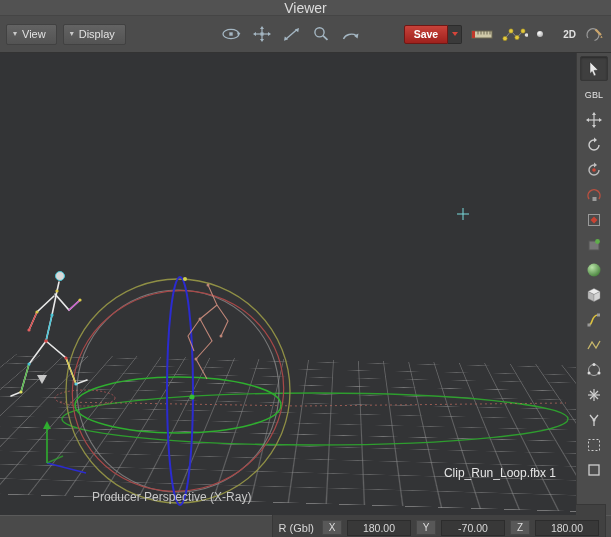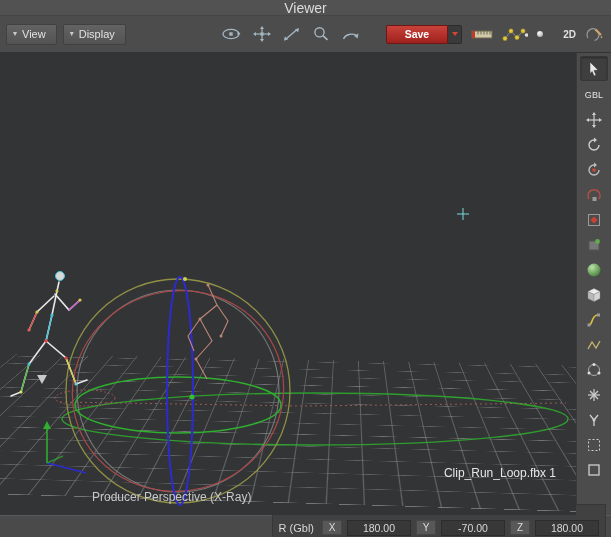--- a/index.html
+++ b/index.html
@@ -15,21 +15,21 @@
            border-bottom:1px solid #333;}
   .tb-btn{display:flex;align-items:center;gap:5px;background:linear-gradient(#636363,#535353);
           border:1px solid #414141;border-radius:2px;color:#e2e2e2;font-size:11px;
           padding:0 10px 1px 6px;height:18px;cursor:default;}
   .chev{font-size:8px;color:#c9c9c9;line-height:1;}
   .center-icons{display:flex;align-items:center;gap:11px;margin-left:88px;}
   .right-icons{margin-left:auto;display:flex;align-items:center;gap:9px;padding-right:2px;}
   .tb-icon{display:flex;align-items:center;justify-content:center;height:20px;}
   .save-wrap{display:flex;align-items:center;}
   .save-btn{background:linear-gradient(#c8423a,#9e211d);color:#fff;font-size:10.5px;font-weight:bold;
-            padding:0 18px;border:1px solid #6f1714;border-radius:2px 0 0 2px;height:17px;
+            padding:0 9px;border:1px solid #6f1714;border-radius:2px 0 0 2px;height:17px;
             display:flex;align-items:center;}
   .save-drop{width:13px;height:17px;background:#3a3a3a;border:1px solid #2c2c2c;border-left:none;
              border-radius:0 2px 2px 0;display:flex;align-items:center;justify-content:center;}
   .tri-red{width:0;height:0;border-left:3px solid transparent;border-right:3px solid transparent;
            border-top:4px solid #d6453a;}
   .twod{display:flex;align-items:center;gap:20px;color:#e0e0e0;font-size:10px;font-weight:bold;}
   .twod .dot{width:6px;height:6px;border-radius:50%;background:radial-gradient(circle at 35% 30%,#fff,#9a9a9a);}
 
   
   .main{display:flex;height:462px;}

